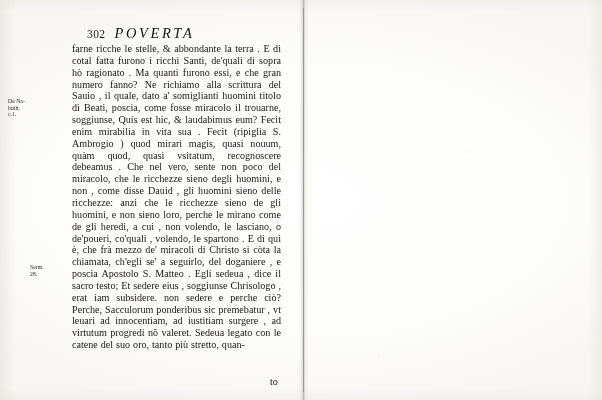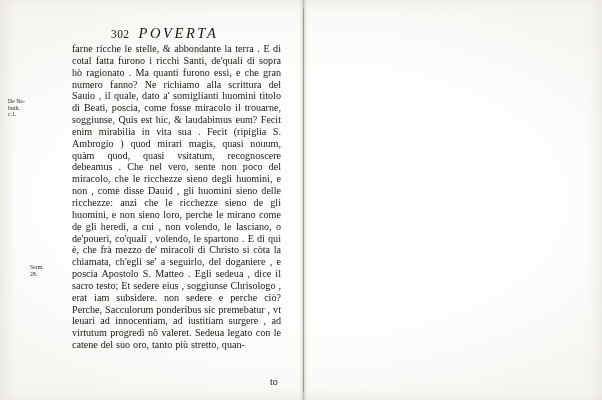--- a/index.html
+++ b/index.html
@@ -71,21 +71,21 @@
 
   
   .running-head {
     position: absolute;
     top: 13px;
     height: 17px;
     display: flex;
     align-items: baseline;
     white-space: nowrap;
   }
-  .rh-verso { left: 111px; }
+  .rh-verso { left: 87px; }
 
   .folio {
     font-size: 11.5px;
     letter-spacing: 0.4px;
     color: #201c18;
   }
   .head-title {
     font-style: italic;
     font-size: 14.5px;
     letter-spacing: 2.6px;

